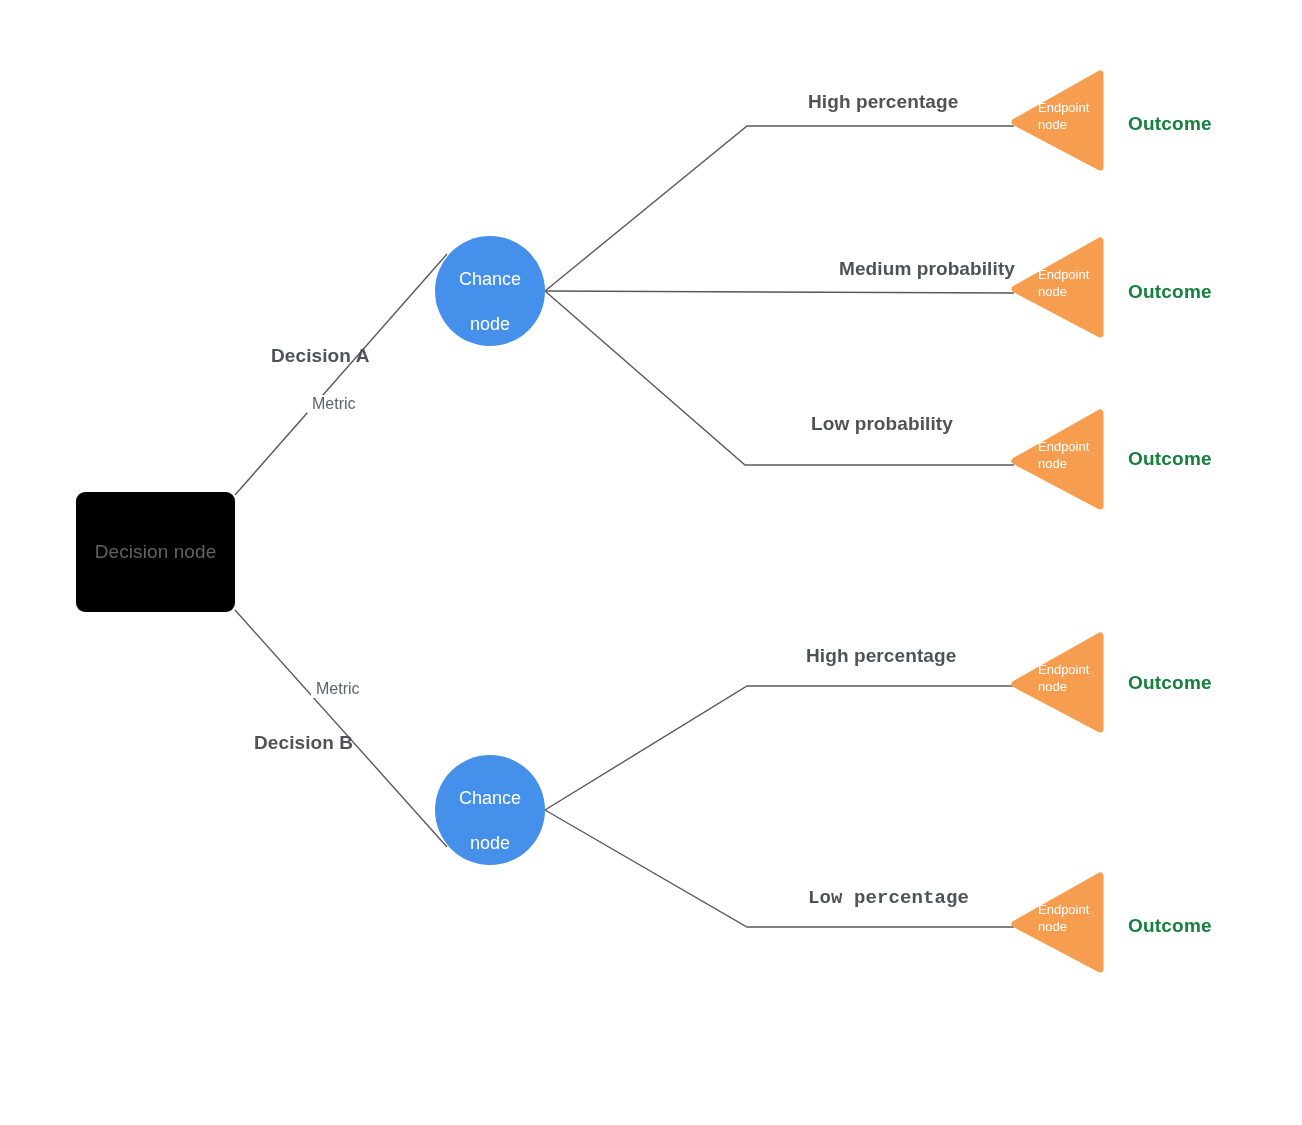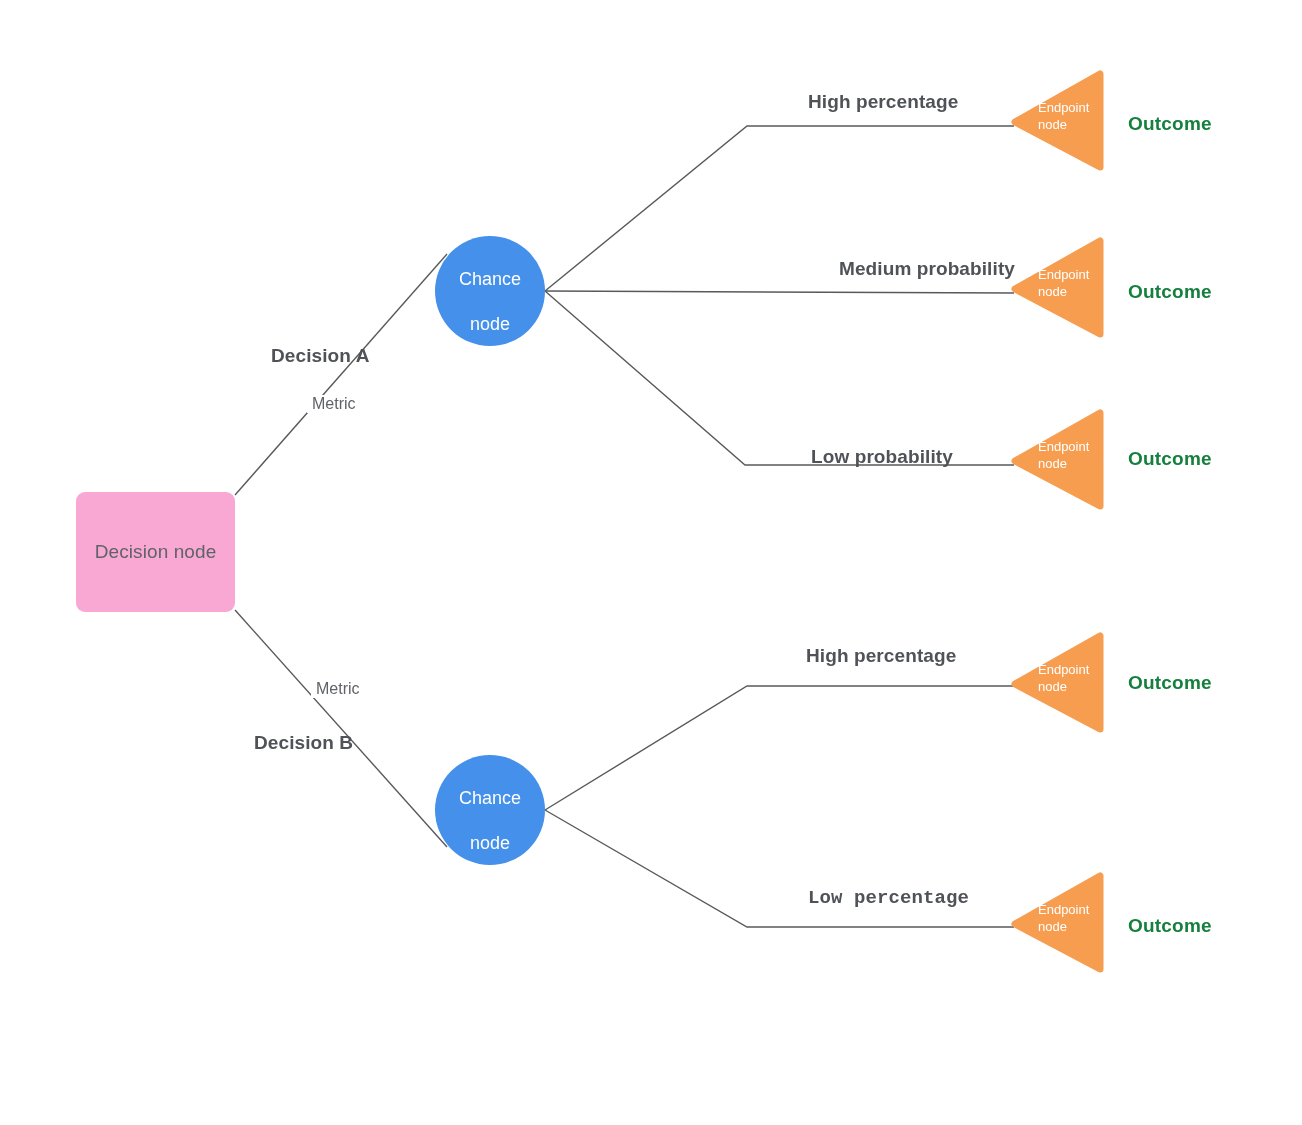--- a/index.html
+++ b/index.html
@@ -27,21 +27,21 @@
     height: 1125px;
   }
 
   
   .node {
     position: absolute;
     box-sizing: border-box;
   }
 
   .decision-node {
-    background: #f9a8d4;
+    background: #000000;
     border-radius: 9px;
     display: flex;
     align-items: center;
     justify-content: center;
   }
   .decision-node .node-label {
     color: #5f6368;
     font-size: 19px;
     font-weight: 400;
     letter-spacing: 0.1px;
@@ -169,21 +169,21 @@
     <svg width="90" height="103" viewBox="0 0 90 103">
       <path d="M 88,5 L 88,98 L 3,53 Z" fill="#f79d50" stroke="#f79d50" stroke-width="7" stroke-linejoin="round"></path>
     </svg>
     <div class="endpoint-text">
       <span class="node-line">Endpoint</span>
       <span class="node-line">node</span>
     </div>
   </div>
   <div class="label label-outcome" style="left:1128px; top:281px;">Outcome</div>
 
-  <div class="label label-strong" style="left:811px; top:446px;">Low probability</div>
+  <div class="label label-strong" style="left:811px; top:413px;">Low probability</div>
   <div class="node endpoint-node" style="left:1012px; top:408px;">
     <svg width="90" height="103" viewBox="0 0 90 103">
       <path d="M 88,5 L 88,98 L 3,53 Z" fill="#f79d50" stroke="#f79d50" stroke-width="7" stroke-linejoin="round"></path>
     </svg>
     <div class="endpoint-text">
       <span class="node-line">Endpoint</span>
       <span class="node-line">node</span>
     </div>
   </div>
   <div class="label label-outcome" style="left:1128px; top:448px;">Outcome</div>

